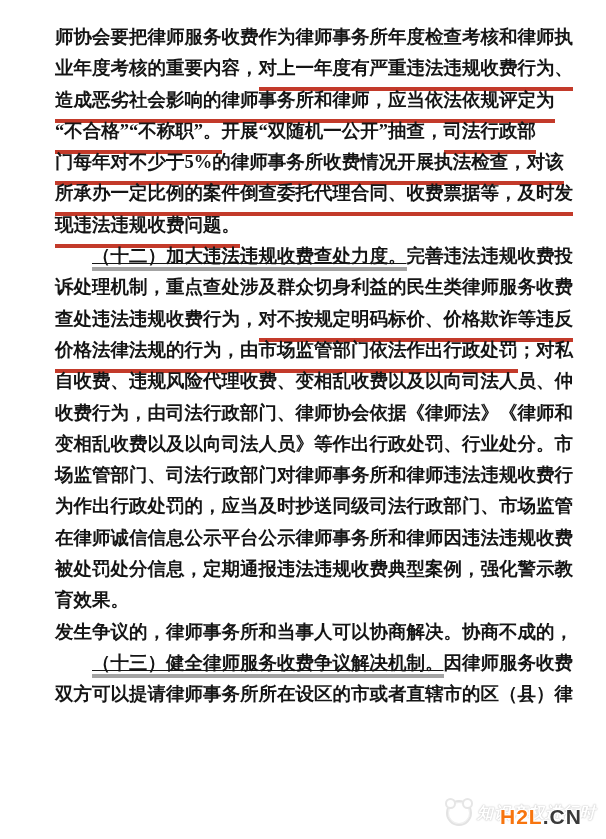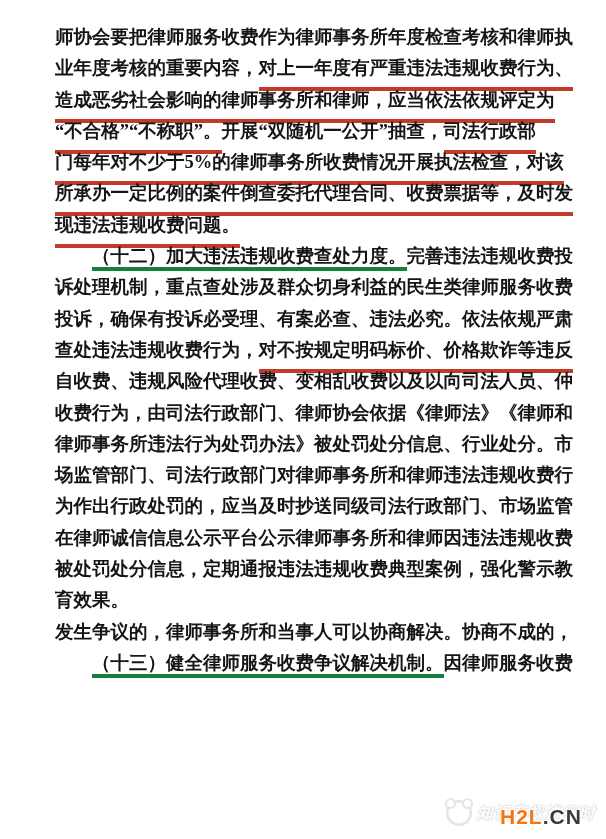--- a/index.html
+++ b/index.html
@@ -26,22 +26,23 @@
     font-weight: 700;
     white-space: nowrap;
     letter-spacing: 0px;
   }
   .line.indent { padding-left: 37px; }
   .u-red {
     border-bottom: 4px solid #c33a2a;
     padding-bottom: 9px;
   }
   .u-blue {
-    border-bottom: 4px solid #15803d;
+    border-bottom: 4px solid #a3a3a3;
     padding-bottom: 1px;
+    text-decoration: underline;
   }
   
   .watermark {
     position: absolute;
     left: 420px; top: 788px;
     width: 186px; height: 51px;
   }
   .wm-logo {
     position: absolute;
     left: 26px; top: 12px;
@@ -95,32 +96,33 @@
   <div class="doc">
       <div class="line"><span>师协会要把律师服务收费作为律师事务所年度检查考核和律师执</span></div>
       <div class="line"><span>业年度考核的重要内容，</span><span class="u-red">对上一年度有严重违法违规收费行为、</span></div>
       <div class="line"><span class="u-red">造成恶劣社会影响的律师事务所和律师，应当依法依规评定为</span></div>
       <div class="line"><span class="u-red">“不合格”“不称职”。</span><span>开展“双随机一公开”抽查，</span><span class="u-red">司法行政部</span></div>
       <div class="line"><span class="u-red">门每年对不少于5%的律师事务所收费情况开展执法检查，对该</span></div>
       <div class="line"><span class="u-red">所承办一定比例的案件倒查委托代理合同、收费票据等，及时发</span></div>
       <div class="line"><span class="u-red">现违法违规收费问题。</span></div>
       <div class="line indent"><span class="u-blue">（十二）加大违法违规收费查处力度。</span><span>完善违法违规收费投</span></div>
       <div class="line"><span>诉处理机制，重点查处涉及群众切身利益的民生类律师服务收费</span></div>
-      <div class="line"><span>投诉，确保有投诉必受理、有案必查、违法必究。依法依规严肃</span></div>
       <div class="line"><span>查处违法违规收费行为，</span><span class="u-red">对不按规定明码标价、价格欺诈等违反</span></div>
+      <div class="line"><span class="u-red">价格法律法规的行为，由市场监管部门依法作出行政处罚</span><span>；对私</span></div>
       <div class="line"><span>自收费、违规风险代理收费、变相乱收费以及以向司法人员、仲</span></div>
       <div class="line"><span>收费行为，由司法行政部门、律师协会依据《律师法》《律师和</span></div>
-      <div class="line"><span>律师事务所违法行为处罚办法》被处罚处分信息、行业处分。市</span></div>
+      <div class="line"><span>变相乱收费以及以向司法人员》等作出行政处罚、行业处分。市</span></div>
       <div class="line"><span>场监管部门、司法行政部门对律师事务所和律师违法违规收费行</span></div>
       <div class="line"><span>为作出行政处罚的，应当及时抄送同级司法行政部门、市场监管</span></div>
       <div class="line"><span>在律师诚信信息公示平台公示律师事务所和律师因违法违规收费</span></div>
       <div class="line"><span>被处罚处分信息，定期通报违法违规收费典型案例，强化警示教</span></div>
       <div class="line"><span>育效果。</span></div>
       <div class="line"><span>发生争议的，律师事务所和当事人可以协商解决。协商不成的，</span></div>
       <div class="line indent"><span class="u-blue">（十三）健全律师服务收费争议解决机制。</span><span>因律师服务收费</span></div>
+      <div class="line"><span>双方可以提请律师事务所所在设区的市或者直辖市的区（县）律</span></div>
     </div>
 
   <div class="watermark">
     <span class="wm-logo"></span>
     <span class="wm-text">知识产权进行时</span>
     <span class="wm-brand"><span class="h2l">H2L</span><span class="cn">.CN</span></span>
   </div>
 </div>
 
 </body></html>

